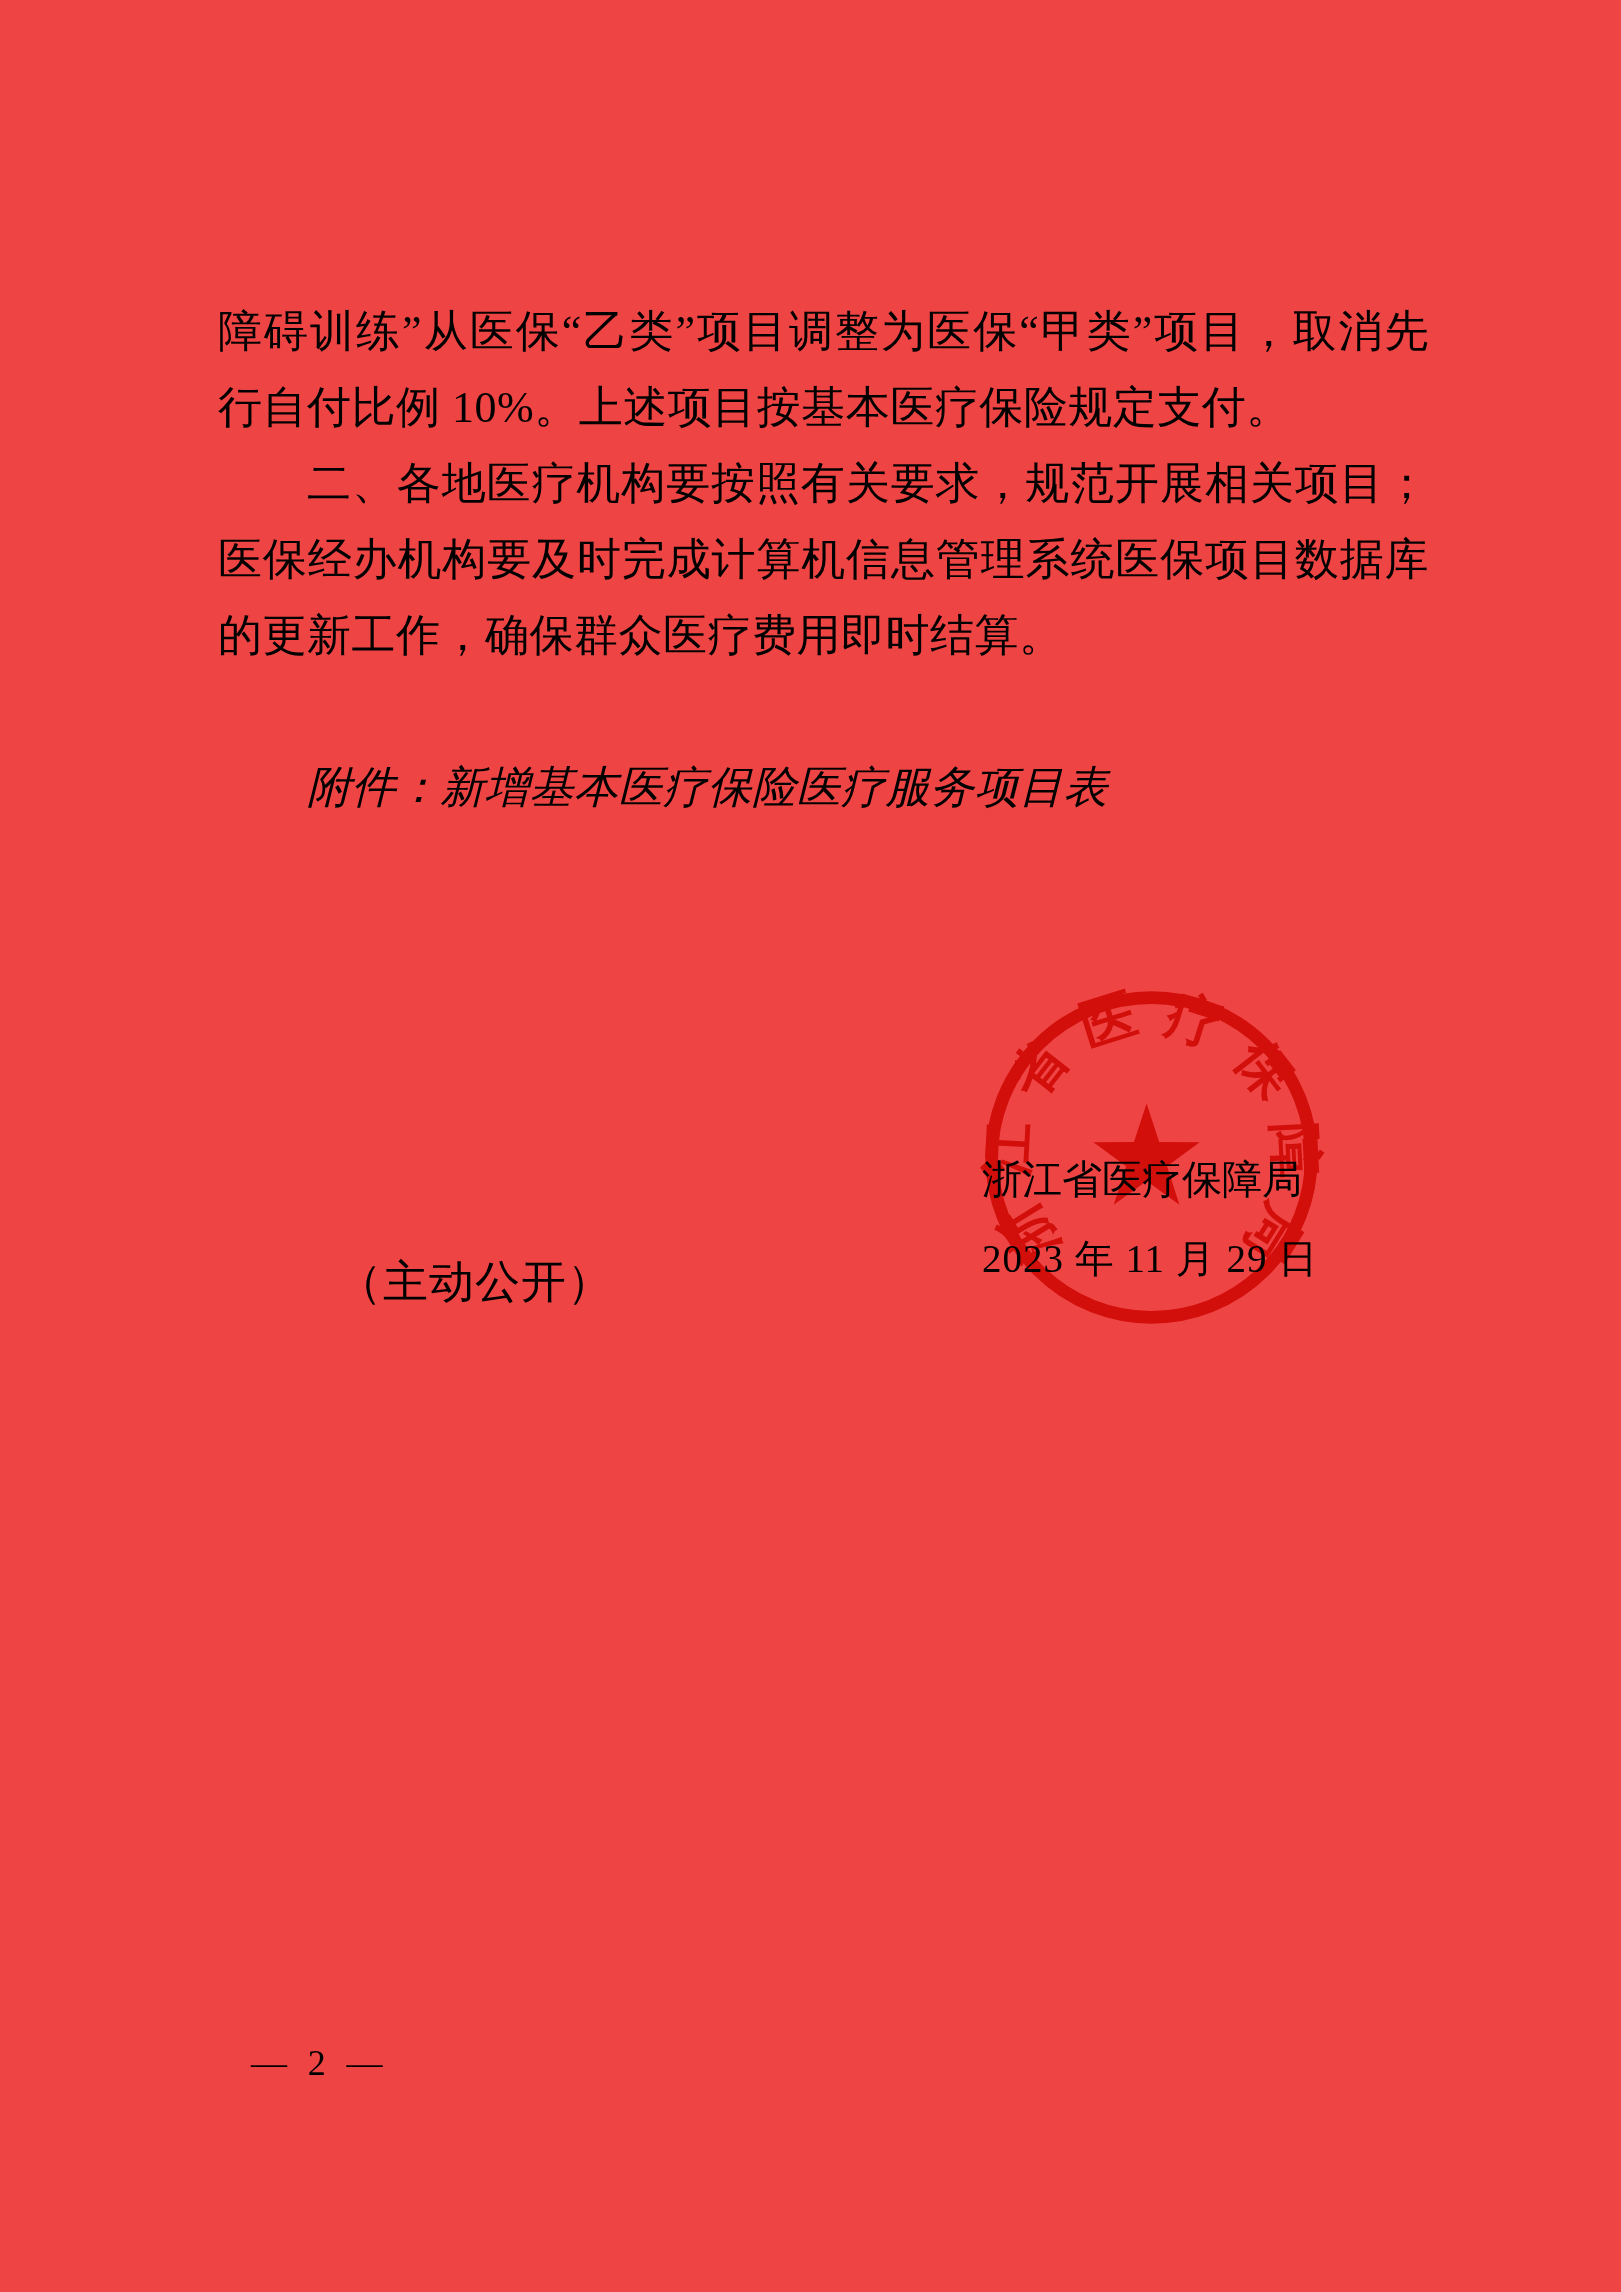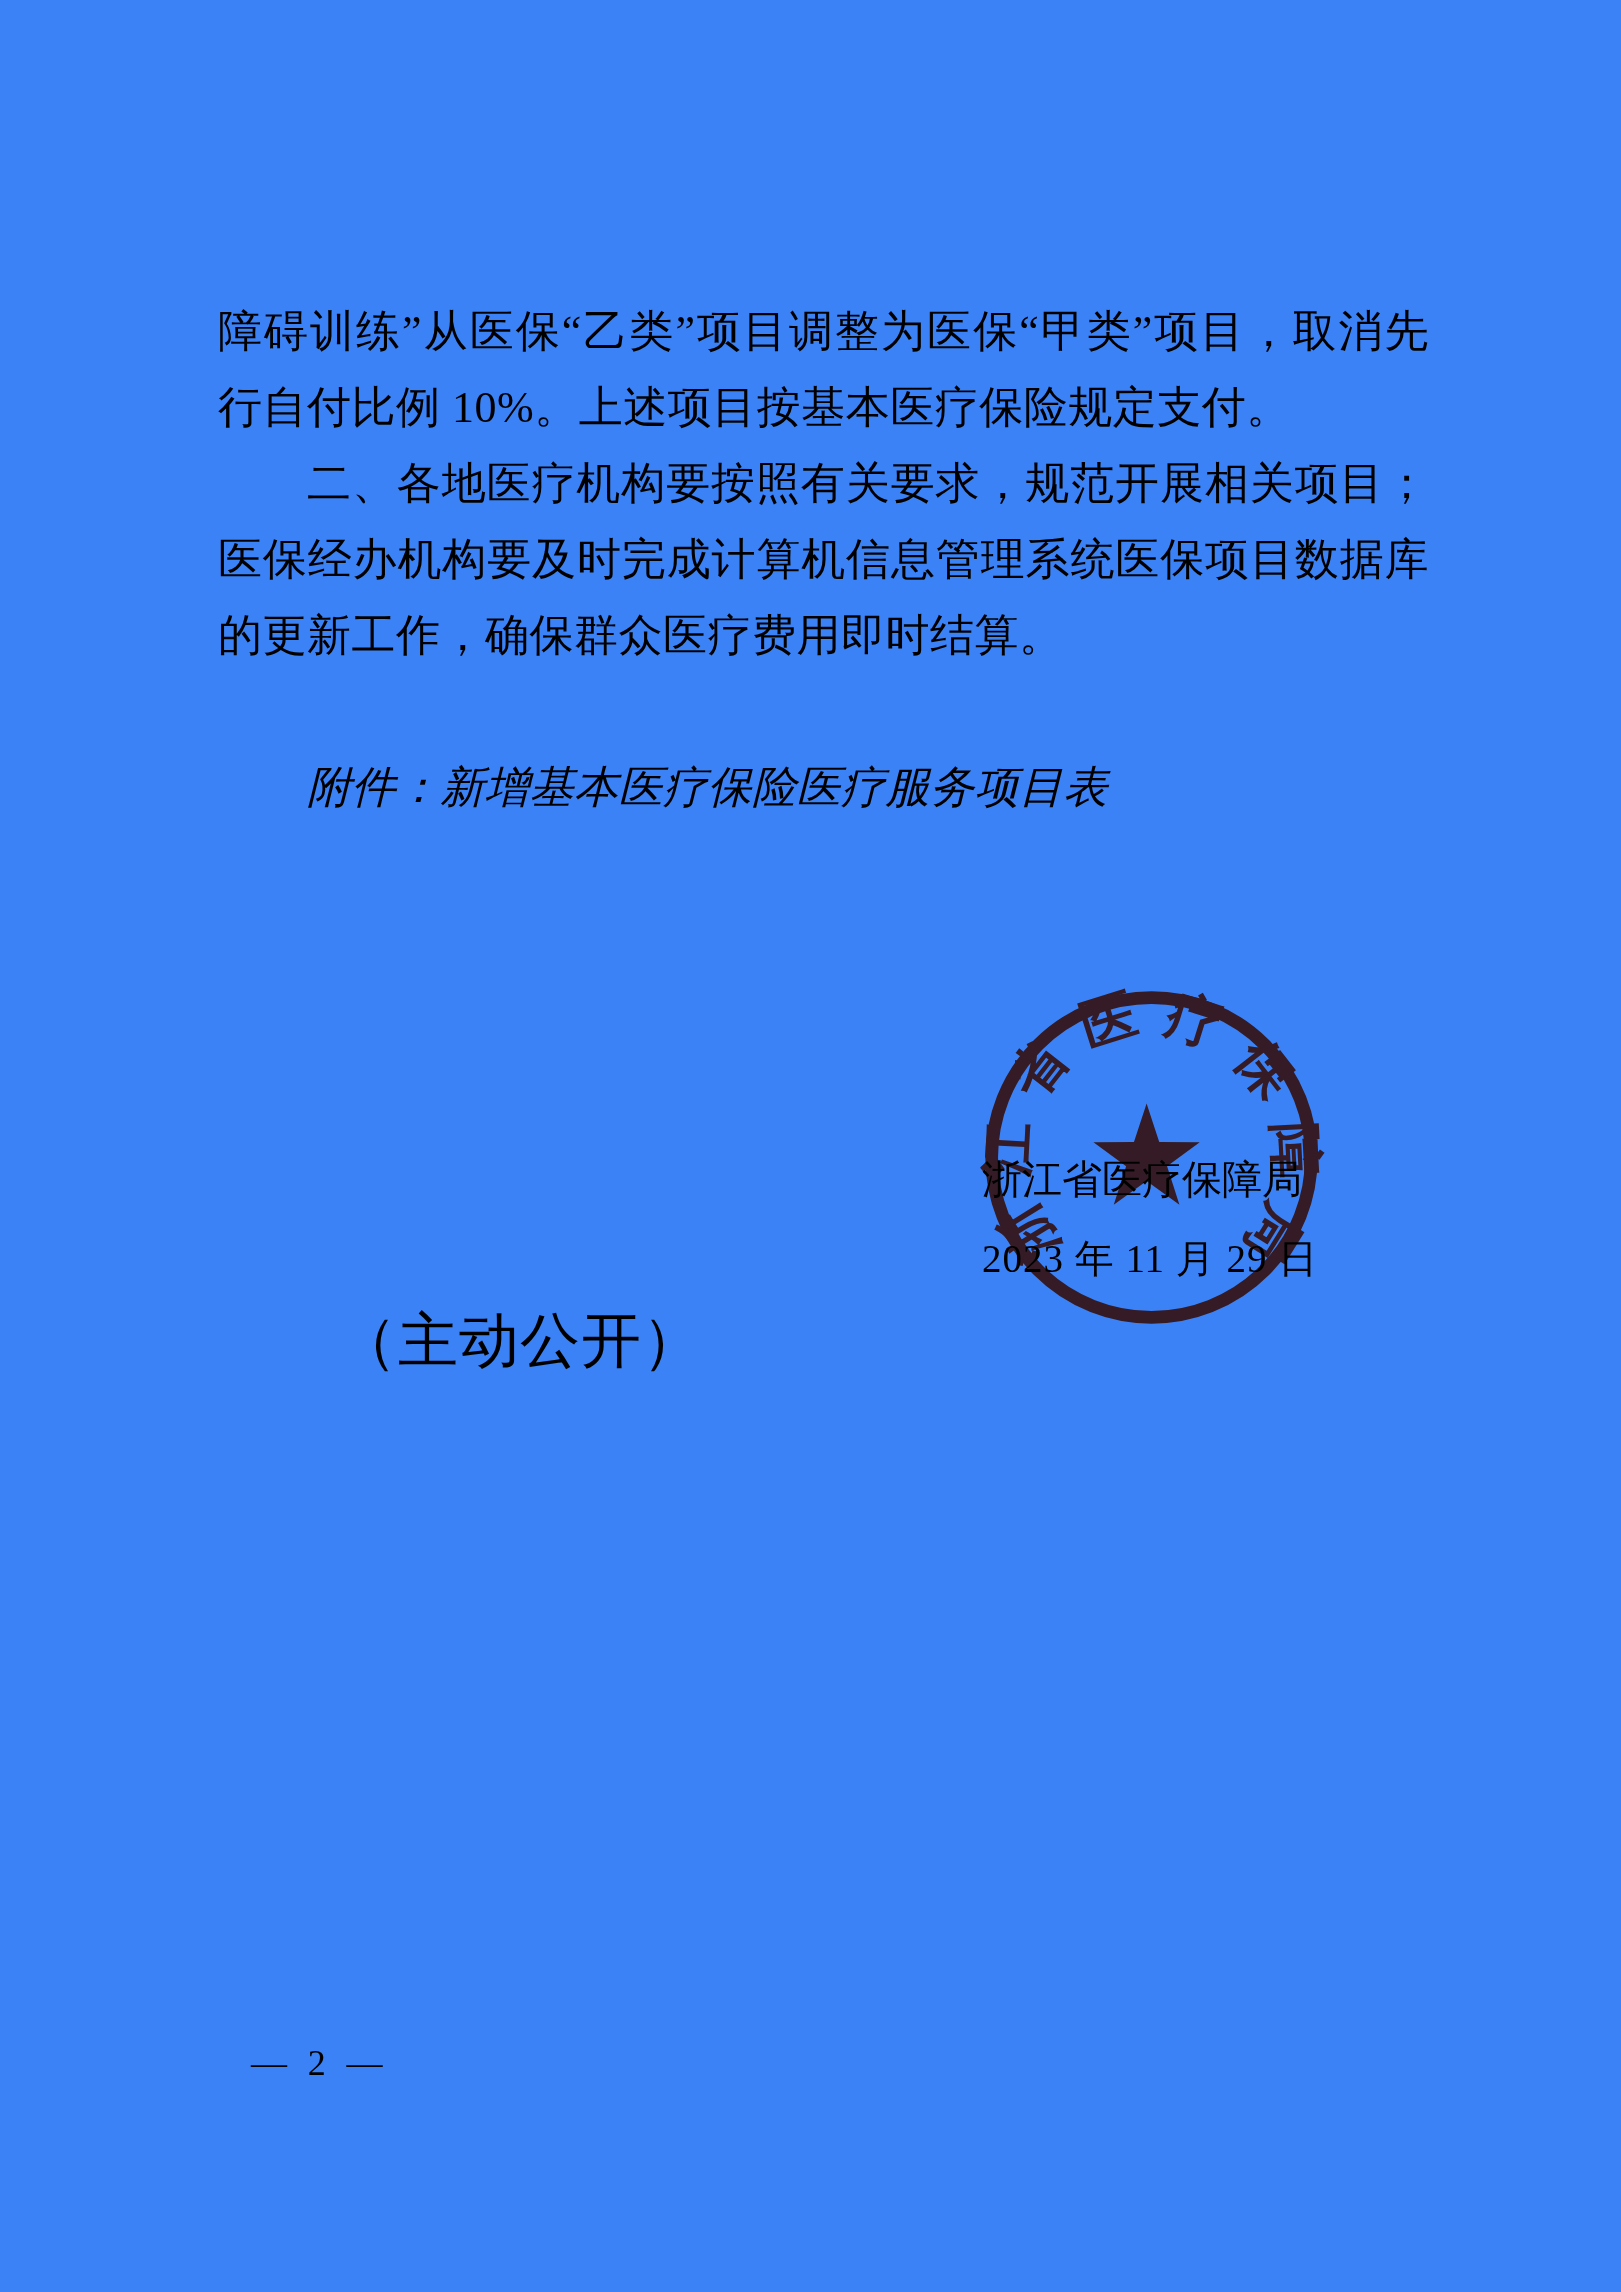--- a/index.html
+++ b/index.html
@@ -1,19 +1,19 @@
 <!DOCTYPE html>
 <html><head>
 <meta charset="utf-8">
 <style>
   html,body{margin:0;padding:0;background:#888;}
   .page{
     position:relative;
     width:1621px;height:2293px;
-    background:#3b82f6;
+    background:#ef4444;
     margin:0 auto;
     overflow:hidden;
     font-family:"Liberation Serif","DejaVu Serif",serif;
     color:#000000;
   }
   .body-text{
     position:absolute;
     left:218px;top:294px;width:1211px;
     font-size:44px;line-height:76px;
     text-align:justify;
@@ -25,22 +25,22 @@
   .attachment-line{margin-top:76px !important;text-indent:89px;font-style:italic;}
   .signature-agency{
     position:absolute;left:982px;top:1160px;
     font-size:40px;line-height:1;letter-spacing:0px;white-space:nowrap;
   }
   .signature-date{
     position:absolute;left:982px;top:1239px;
     font-size:39px;line-height:1;letter-spacing:1px;white-space:nowrap;
   }
   .disclosure-note{
-    position:absolute;left:337px;top:1311px;
-    font-size:60px;line-height:1;letter-spacing:1px;white-space:nowrap;
+    position:absolute;left:337px;top:1260px;
+    font-size:45px;line-height:1;letter-spacing:1px;white-space:nowrap;
   }
   .page-number{
     position:absolute;left:251px;top:2045px;
     font-size:36px;line-height:1;letter-spacing:5.9px;white-space:nowrap;
   }
   .official-seal{
     position:absolute;left:975px;top:981px;
     width:353px;height:353px;
     mix-blend-mode:multiply;
     opacity:0.95;

